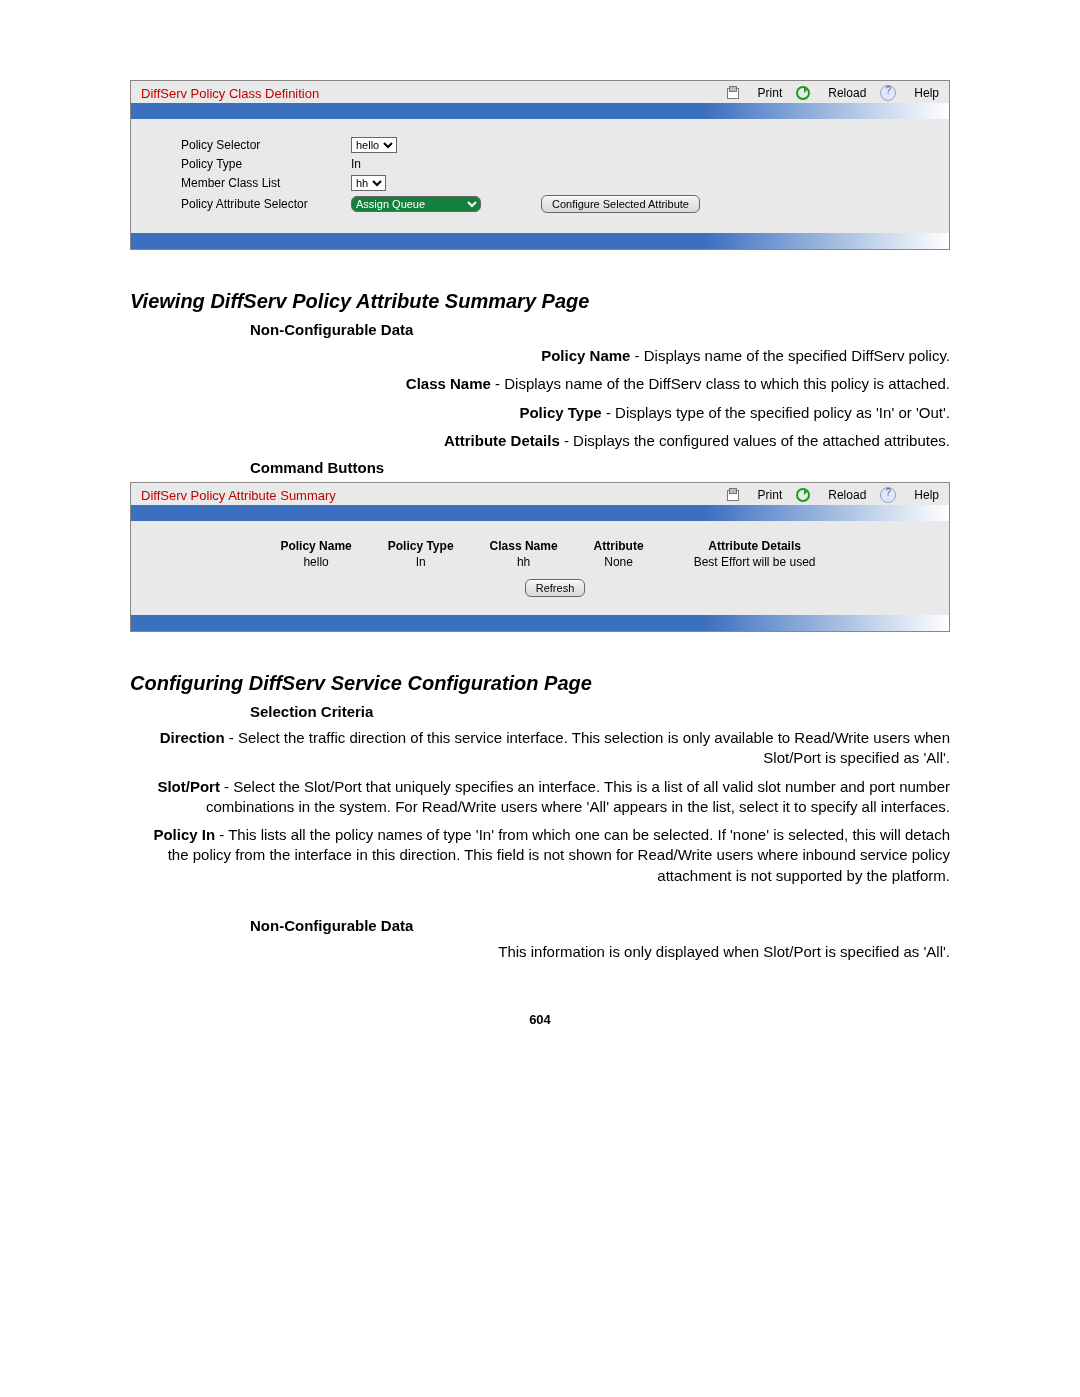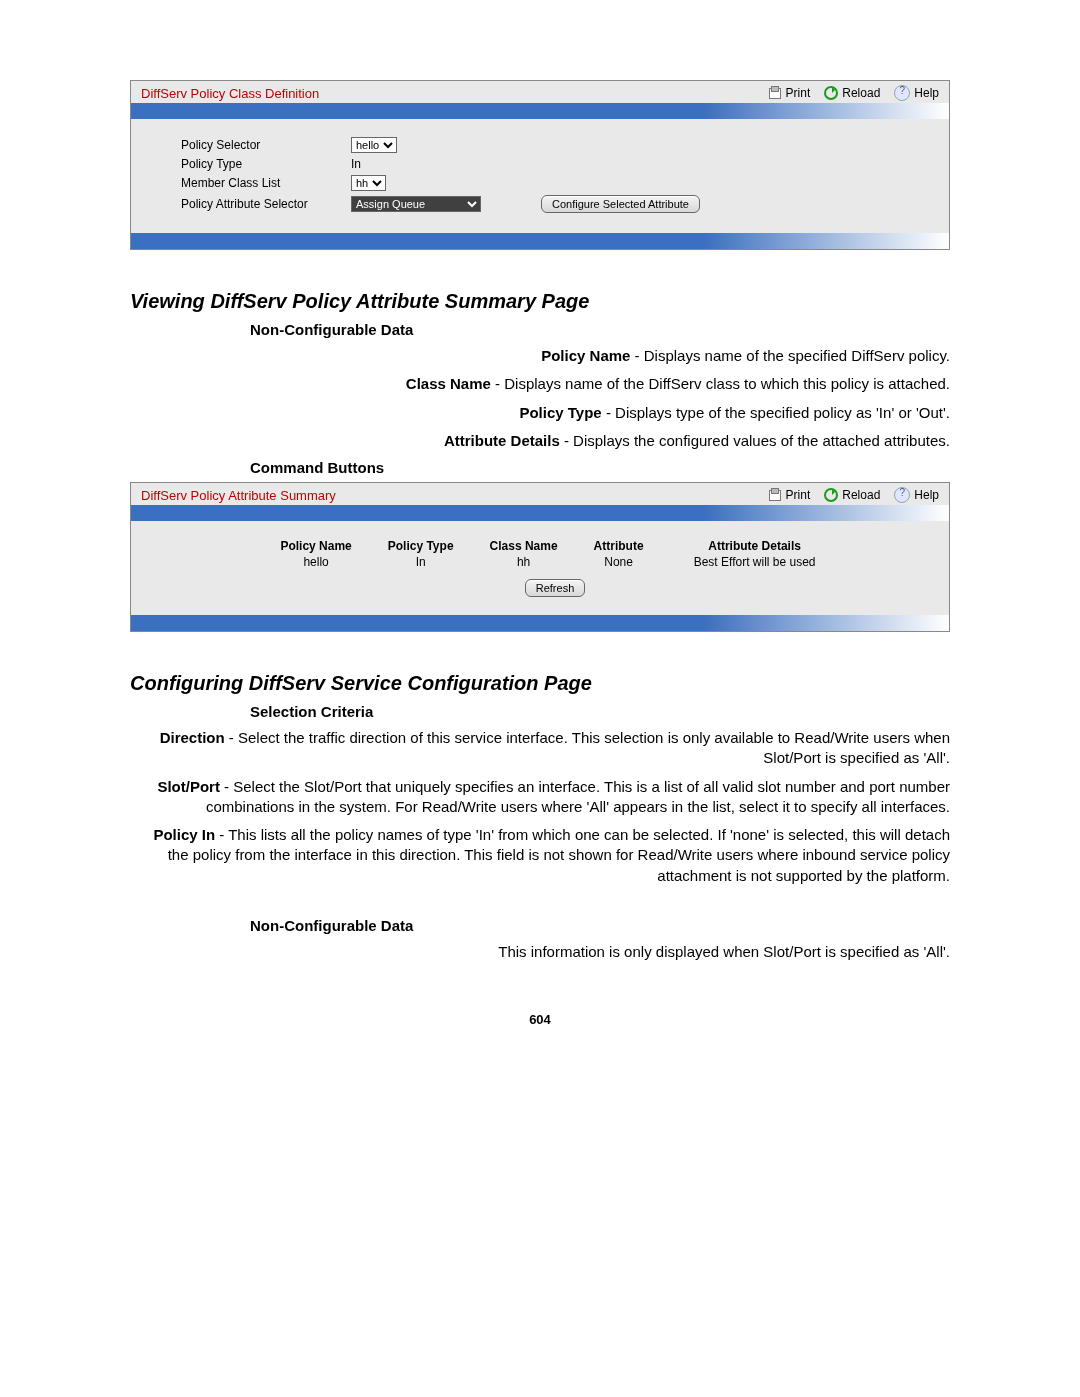--- a/index.html
+++ b/index.html
@@ -33,20 +33,21 @@
     flex: 1;
   }
   .hdr-link {
     display: inline-flex;
     align-items: center;
     margin-left: 14px;
     color: #000;
     text-decoration: none;
     font-size: 12px;
     cursor: pointer;
+    gap: 14px;
   }
   .hdr-link .ico {
     width: 14px; height: 14px; display:inline-block; margin-right:4px;
     border-radius:2px;
   }
   .ico.print { position:relative; }
   .ico.print::before { content:""; position:absolute; inset:2px 1px 1px 1px; border:1px solid #777; background:#fff;}
   .ico.print::after { content:""; position:absolute; left:3px; right:3px; top:0; height:4px; background:#bbb; border:1px solid #777;}
   .ico.reload { border-radius:50%; border:2px solid #1a9c1a; box-sizing:border-box; position:relative;}
   .ico.reload::after{content:""; position:absolute; right:-2px; top:-1px; border:3px solid transparent; border-left-color:#1a9c1a;}
@@ -67,22 +68,23 @@
   }
   .flabel {
     width: 170px;
   }
   select.ctrl {
     font-size: 11px;
     border: 1px solid #666;
     background: #fff;
   }
   select.ctrl.hl {
-    background: #404040;
+    background: #15803d;
     color: #fff;
+    border-radius: 6px;
   }
   .btn {
     font-family: Verdana, Arial, sans-serif;
     font-size: 11px;
     padding: 2px 10px;
     border: 1px solid #666;
     background: linear-gradient(#f4f4f4,#d8d8d8);
     cursor: pointer;
     border-radius: 6px;
     box-shadow: inset 0 1px 0 #fff;

